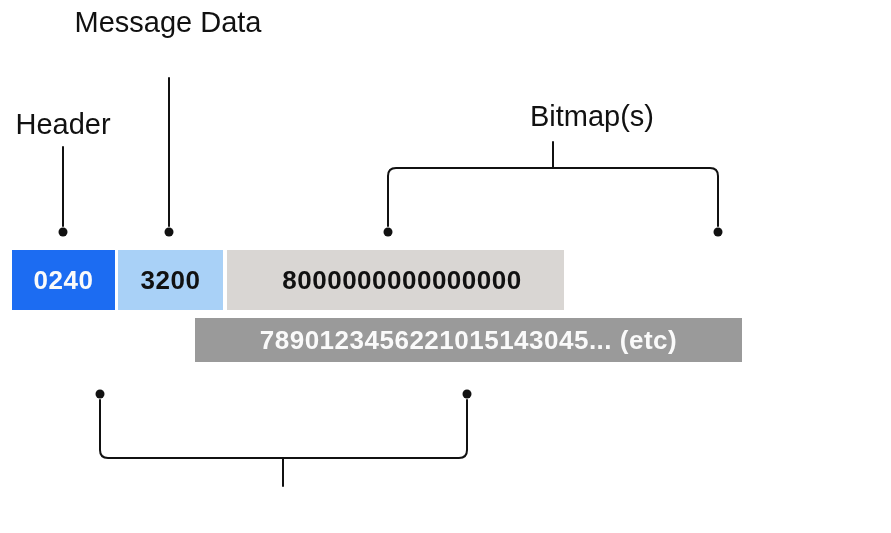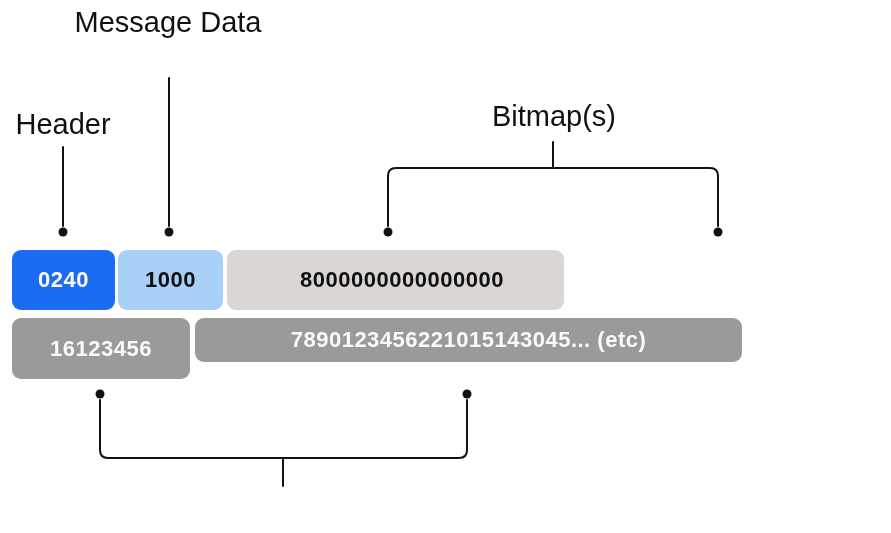--- a/index.html
+++ b/index.html
@@ -37,44 +37,44 @@
     stroke-width: 2;
     stroke-linecap: round;
   }
   .svg-overlay circle {
     fill: var(--line, #111111);
     stroke: none;
   }
   .block {
     position: absolute;
     height: 60px;
-    border-radius: 9px;
+    border-radius: 0;
     display: flex;
     align-items: center;
     justify-content: center;
-    font-size: 22px;
+    font-size: 26px;
     font-weight: 600;
     letter-spacing: 0.5px;
     white-space: nowrap;
   }
   .block.header-block  { background: var(--header-block, #1c6cf2); color: var(--text-light, #fafafa); }
   .block.mti-block     { background: var(--mti-block, #a9d1f7);    color: var(--text-dark, #111111); }
   .block.bitmap-block  { background: var(--bitmap-block, #d9d6d3); color: var(--text-dark, #111111); }
   .block.data-block    { background: var(--data-block, #9a9a9a);   color: var(--text-light, #fafafa); }
 
   .pos-b1 { left: 12px;  top: 250px; width: 103px; }
   .pos-b2 { left: 118px; top: 250px; width: 105px; }
   .pos-b3 { left: 227px; top: 250px; width: 324px; padding-left: 13px; }
   .pos-b4 { left: 557px; top: 250px; width: 325px; }
   .pos-d1 { left: 12px;  top: 318px; width: 178px; height: 61px; }
   .pos-d2 { left: 195px; top: 318px; width: 547px; height: 44px; }
 
   .pos-mti-label    { left: 60px;  top: 6px;   width: 216px; }
   .pos-header-label { left: 8px;   top: 108px; width: 110px; }
-  .pos-bitmaps-label{ left: 454px; top: 100px; width: 200px; }
+  .pos-bitmaps-label{ left: 454px; top: 100px; width: 200px; text-align: right; }
   .pos-data-label   { left: 153px; top: 493px; width: 260px; }
 </style>
 </head>
 <body>
 
 <div class="canvas">
 
   <div class="note pos-mti-label">
     <div>Message Data</div>
   </div>
@@ -97,19 +97,18 @@
     <circle cx="388" cy="232" r="4.5"></circle>
     <circle cx="718" cy="232" r="4.5"></circle>
 
     <path d="M100 400 L100 450 Q100 458 108 458 L459 458 Q467 458 467 450 L467 400"></path>
     <circle cx="100" cy="394" r="4.5"></circle>
     <circle cx="467" cy="394" r="4.5"></circle>
     <path d="M283 458 L283 486"></path>
   </svg>
 
   <div class="block header-block pos-b1">0240</div>
-  <div class="block mti-block pos-b2">1000</div>
+  <div class="block mti-block pos-b2">3200</div>
   <div class="block bitmap-block pos-b3">8000000000000000</div>
 
-  <div class="block data-block pos-d1">16123456</div>
   <div class="block data-block pos-d2">7890123456221015143045... (etc)</div>
 
 </div>
 
 </body></html>

